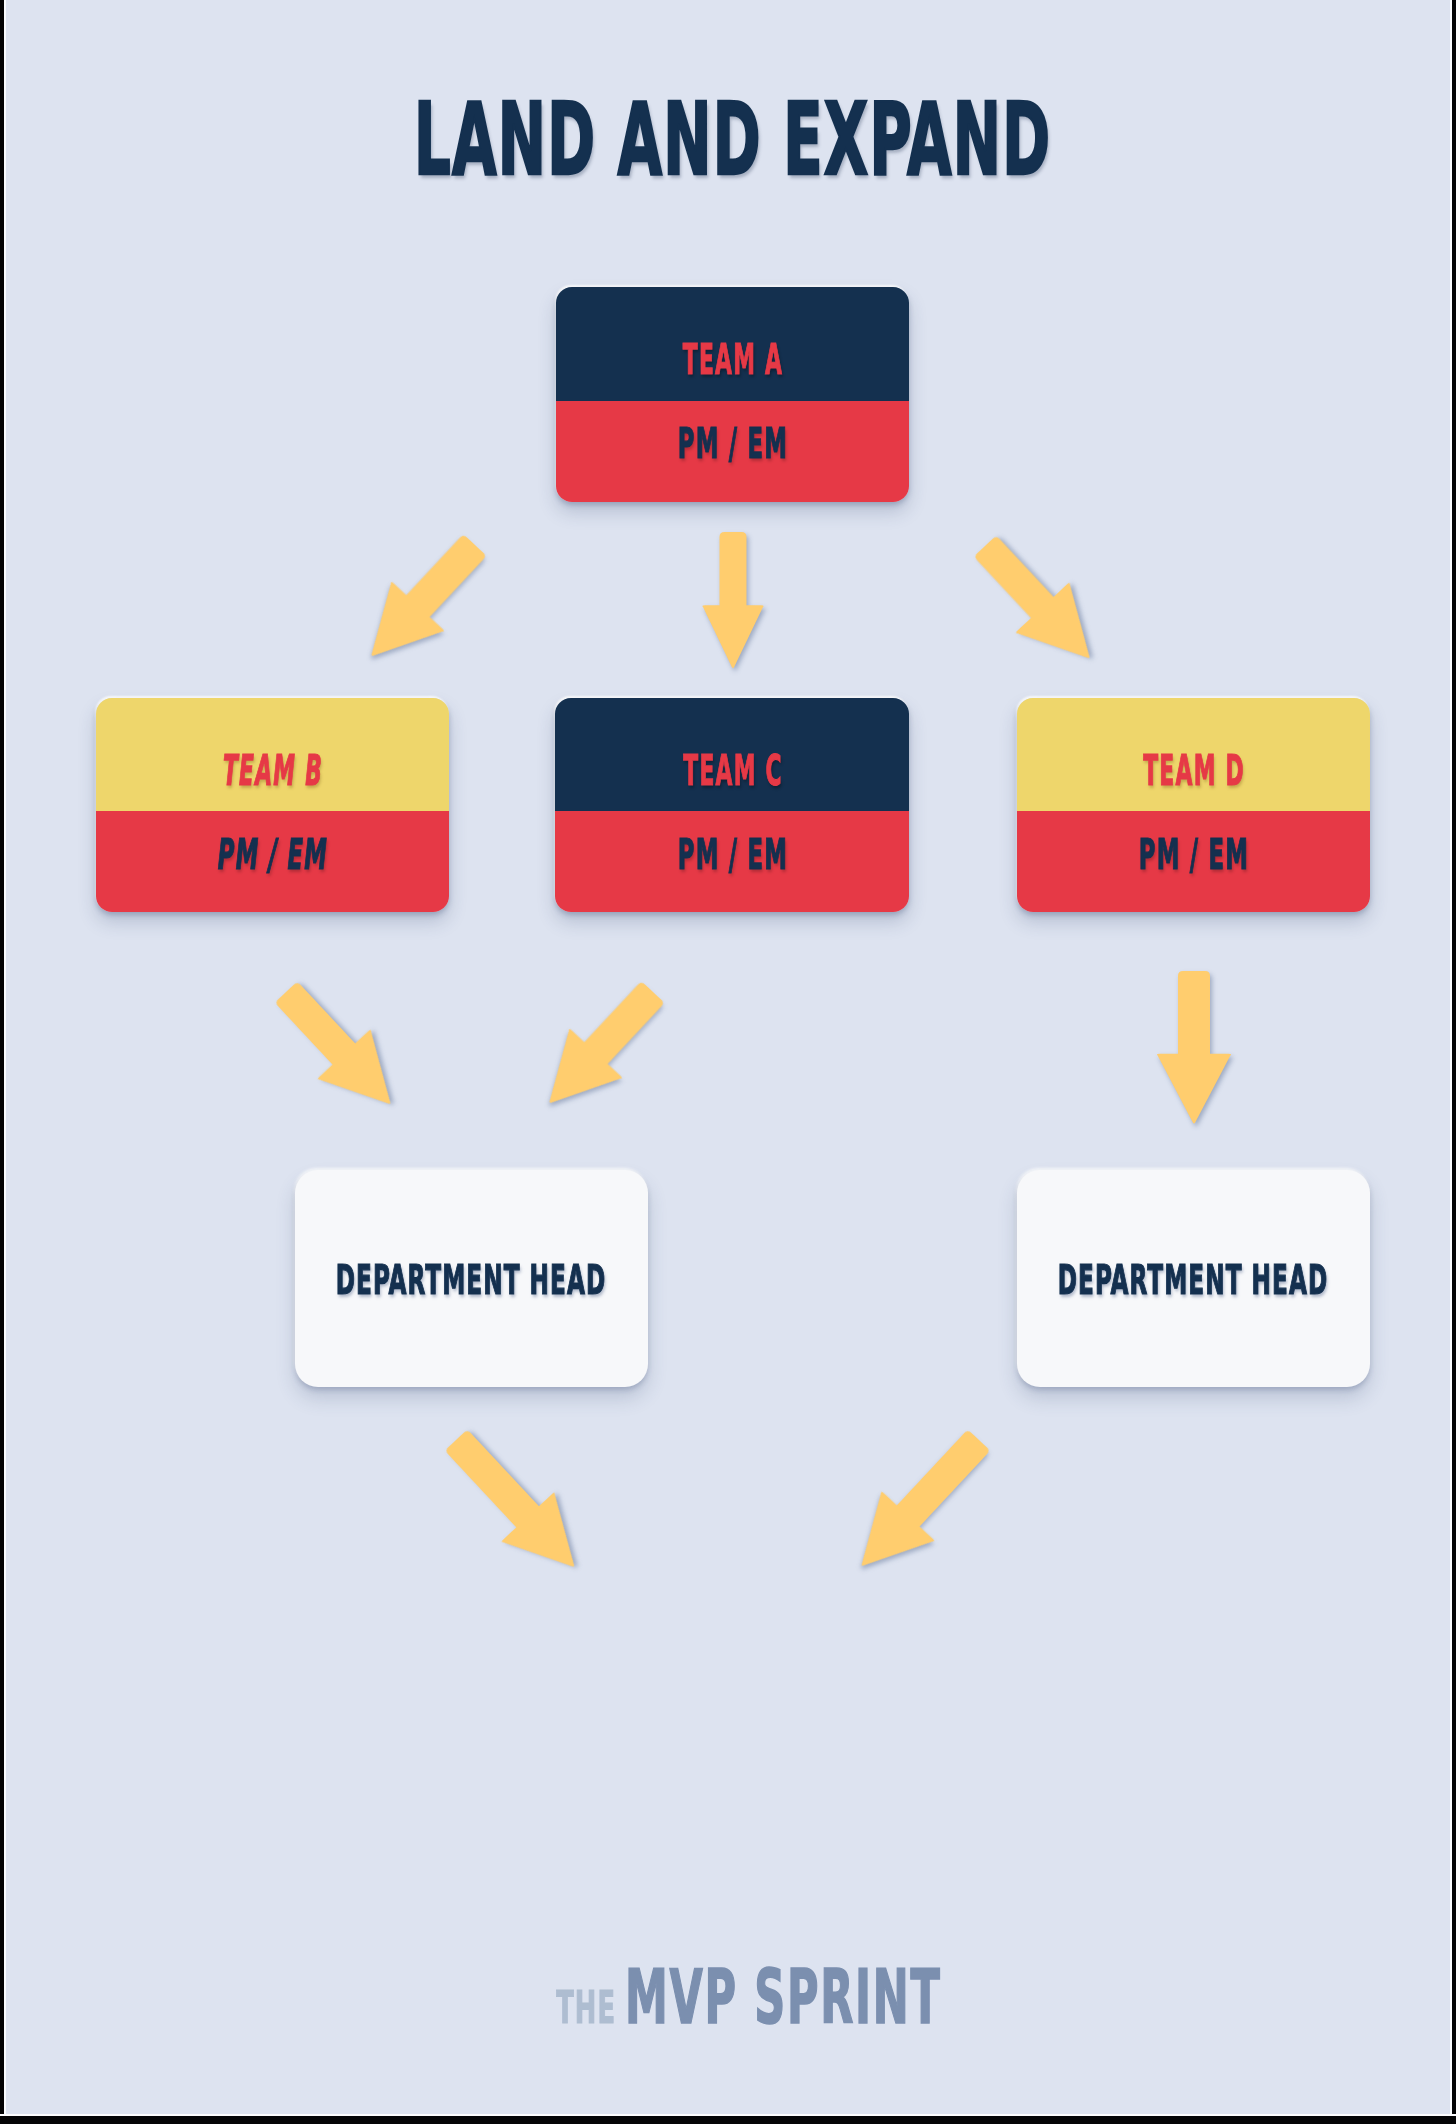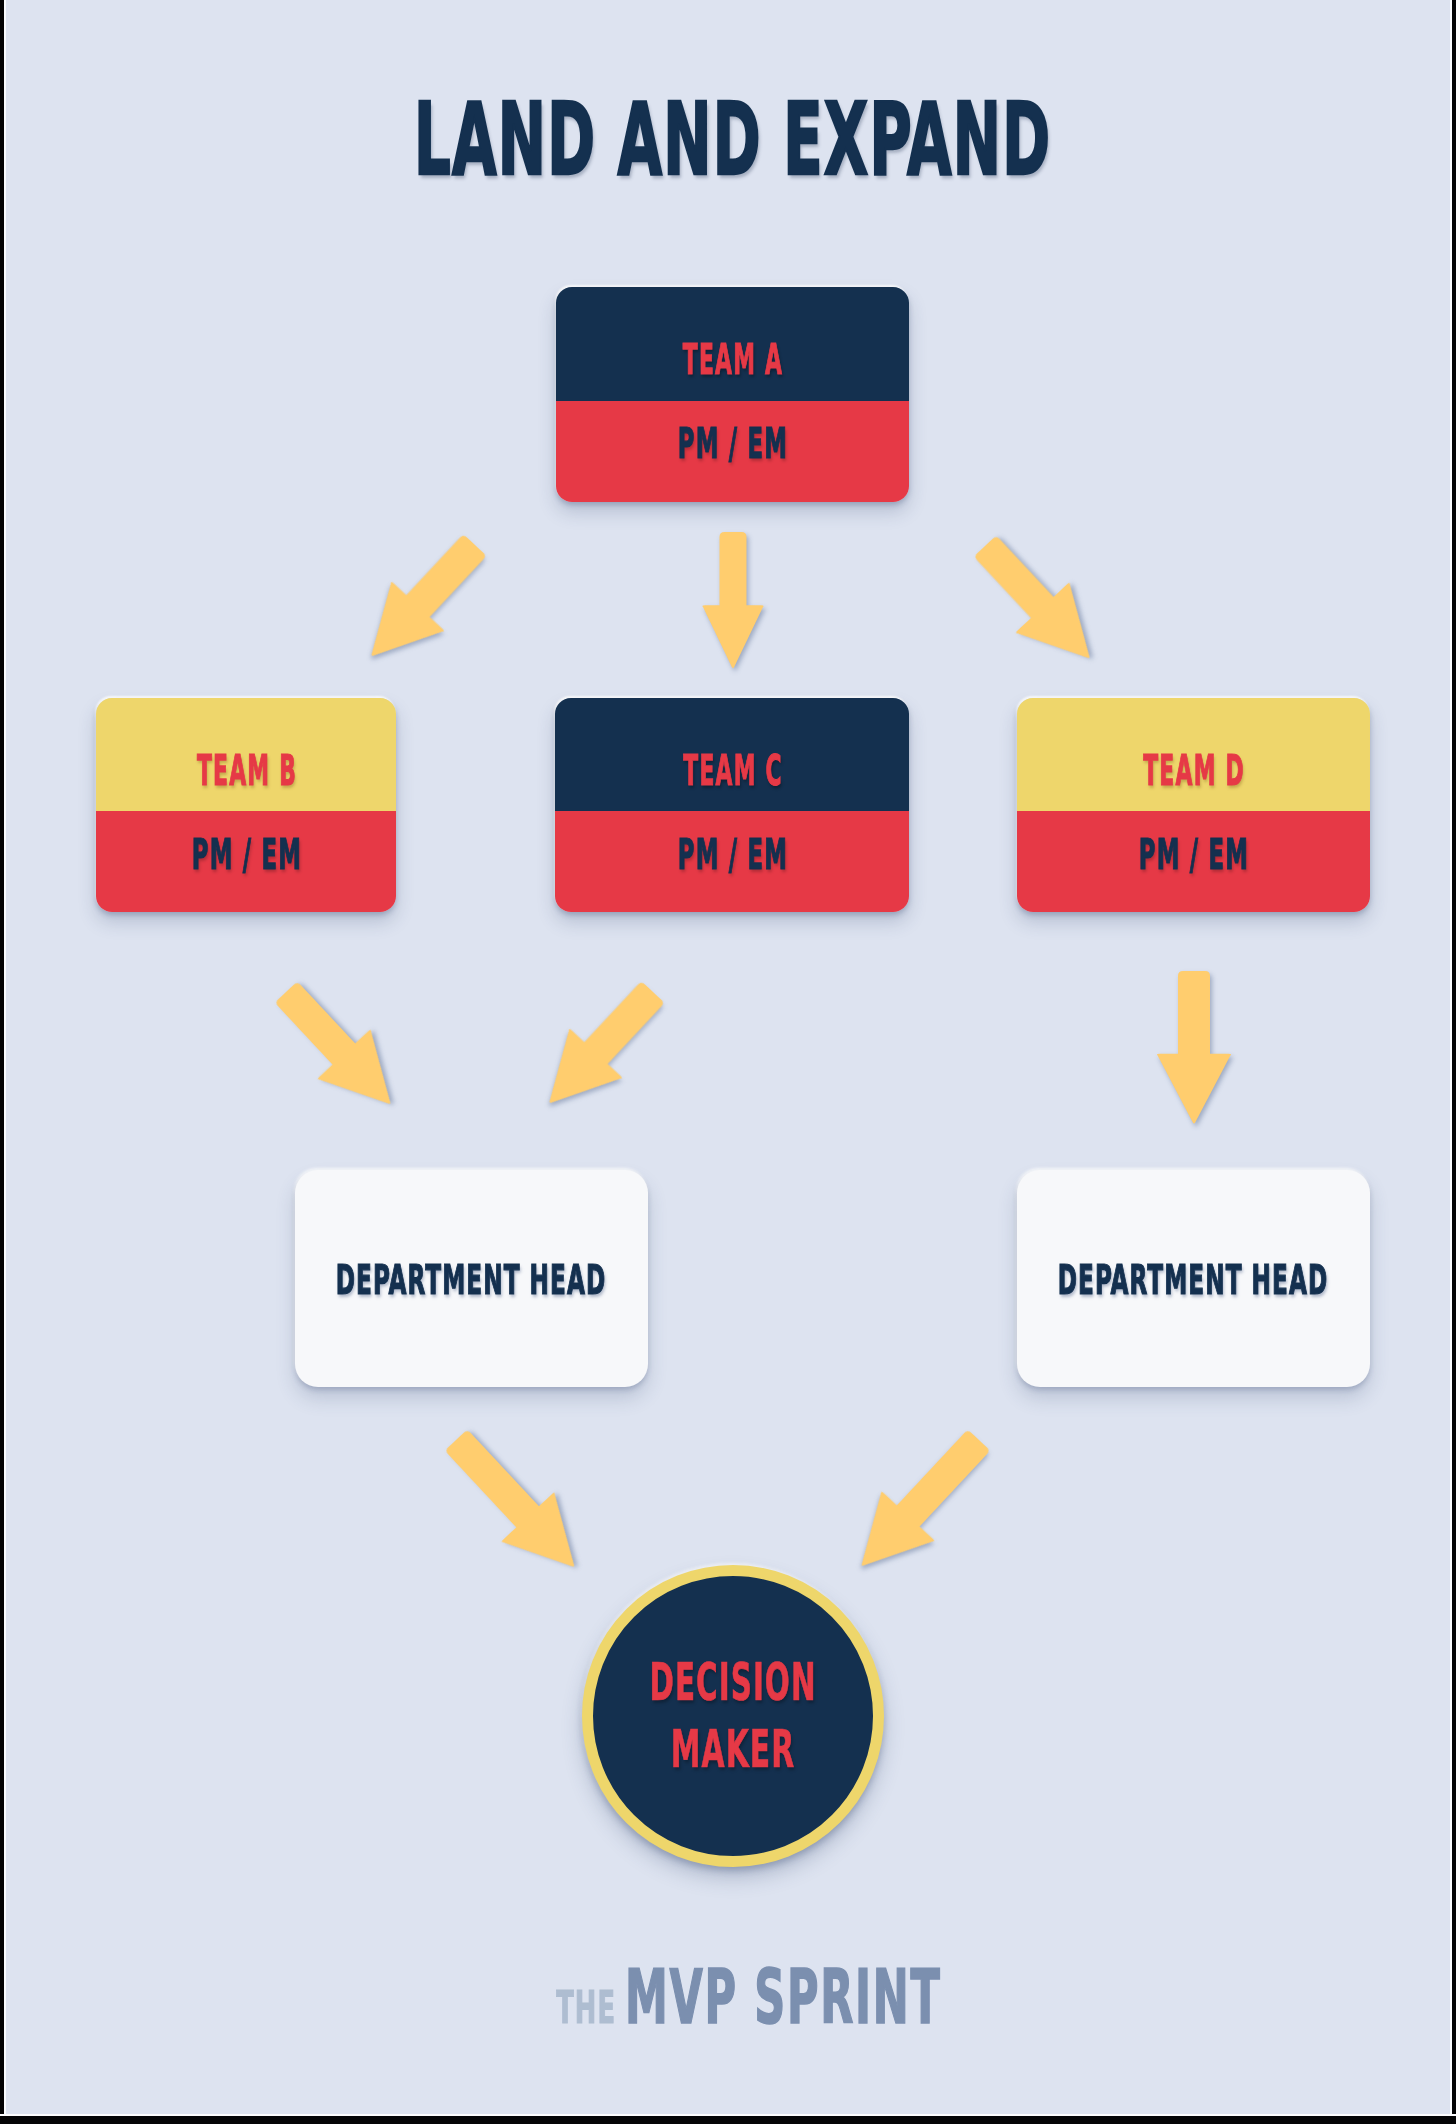--- a/index.html
+++ b/index.html
@@ -80,21 +80,21 @@
   .arrow { position:absolute; transform-origin:50% 0; }
   .arrow svg { display:block; overflow:visible;
     filter:drop-shadow(2px 3px 2.6px rgba(70,90,130,0.42)); }
 
   
   #logo { position:absolute; left:0; width:1456px; text-align:center; }
   #logo span { display:inline-block; vertical-align:baseline; line-height:1; }
 
   
   #card-a { left:556px; top:287px;  width:353px; height:215px; }
-  #card-b { left:96px;  top:698px;  width:300px; height:214px; }
+  #card-b { left:96px;  top:698px;  width:353px; height:214px;font-style:italic; }
   #card-c { left:555px; top:698px;  width:354px; height:214px; }
   #card-d { left:1017px;top:698px;  width:353px; height:214px;text-decoration:underline; }
 
   #card-a .top { top:0; height:114px; background:#14304f; }
   #card-a .bot { top:114px; height:101px; background:#e63946; }
   #card-b .top, #card-c .top, #card-d .top { top:0; height:113px; }
   #card-b .bot, #card-c .bot, #card-d .bot { top:113px; height:101px; background:#e63946; }
   #card-b .top { background:#eed66b; }
   #card-c .top { background:#14304f; }
   #card-d .top { background:#eed66b; }
@@ -224,24 +224,20 @@
       </svg>
     </div>
 
   <div class="plain" id="dept-left" style="background: rgb(247, 248, 250);">
     <div class="lrow"><span class="cond lbl">DEPARTMENT HEAD</span></div>
   </div>
   <div class="plain" id="dept-right" style="background: rgb(247, 248, 250);">
     <div class="lrow"><span class="cond lbl">DEPARTMENT HEAD</span></div>
   </div>
 
-  <div id="circle" style="background: rgb(20, 48, 79); border-color: rgb(238, 214, 107);">
-    <div class="lrow c1"><span class="cond lbl" id="dm1">DECISION</span></div>
-    <div class="lrow c2"><span class="cond lbl" id="dm2">MAKER</span></div>
-  </div>
 
   <div id="logo">
     <div class="lrow" id="logo-the-row"><span id="logo-the" style="color: rgb(174, 189, 209);">THE</span></div>
     <div class="lrow" id="logo-name-row"><span id="logo-name" style="color: rgb(123, 143, 175);">MVP SPRINT</span></div>
   </div>
 
   <div class="edge-l-hi"></div>
   <div class="edge-r-hi"></div>
   <div class="edge-l"></div>
   <div class="edge-r"></div>

